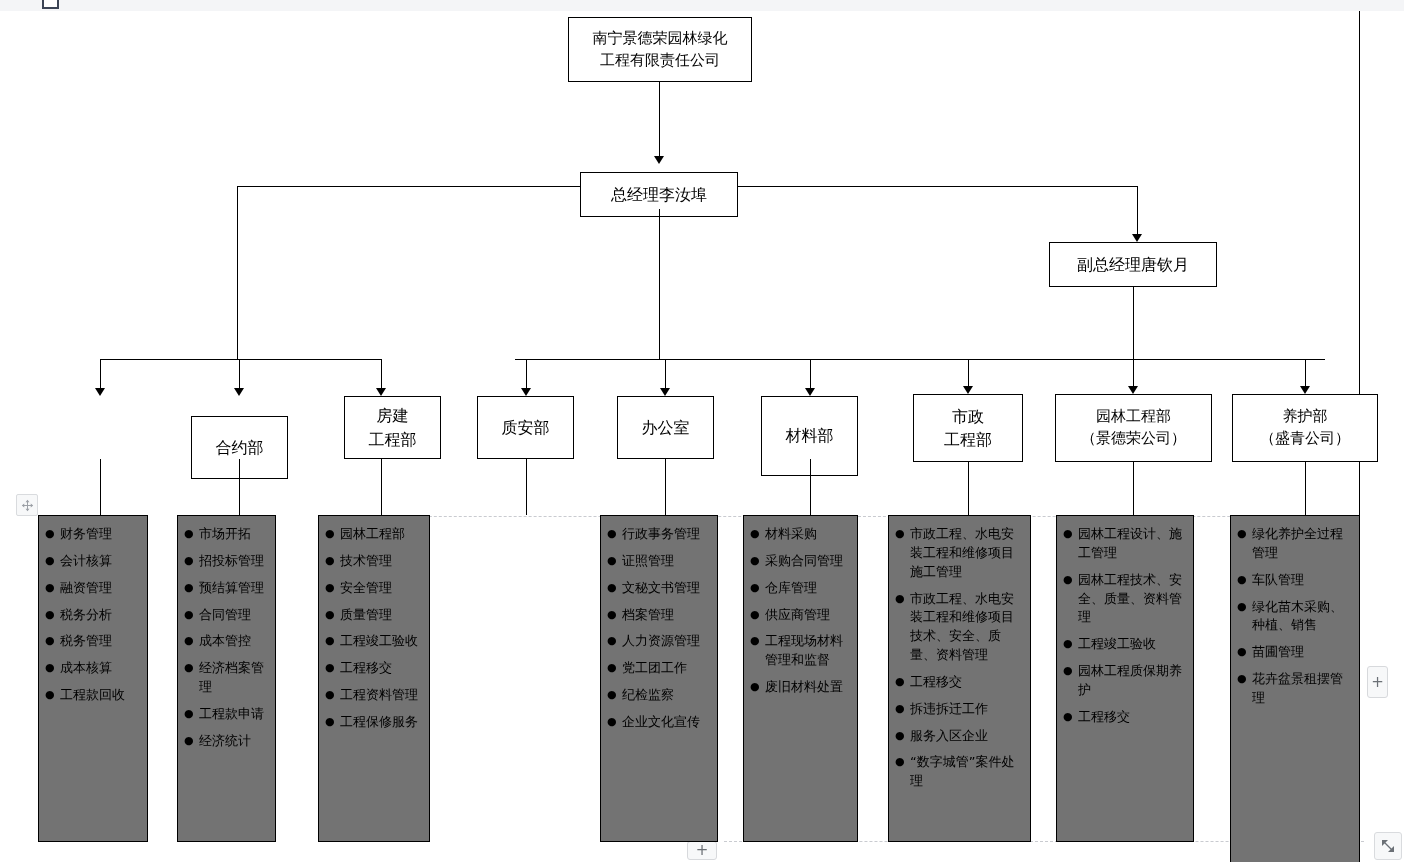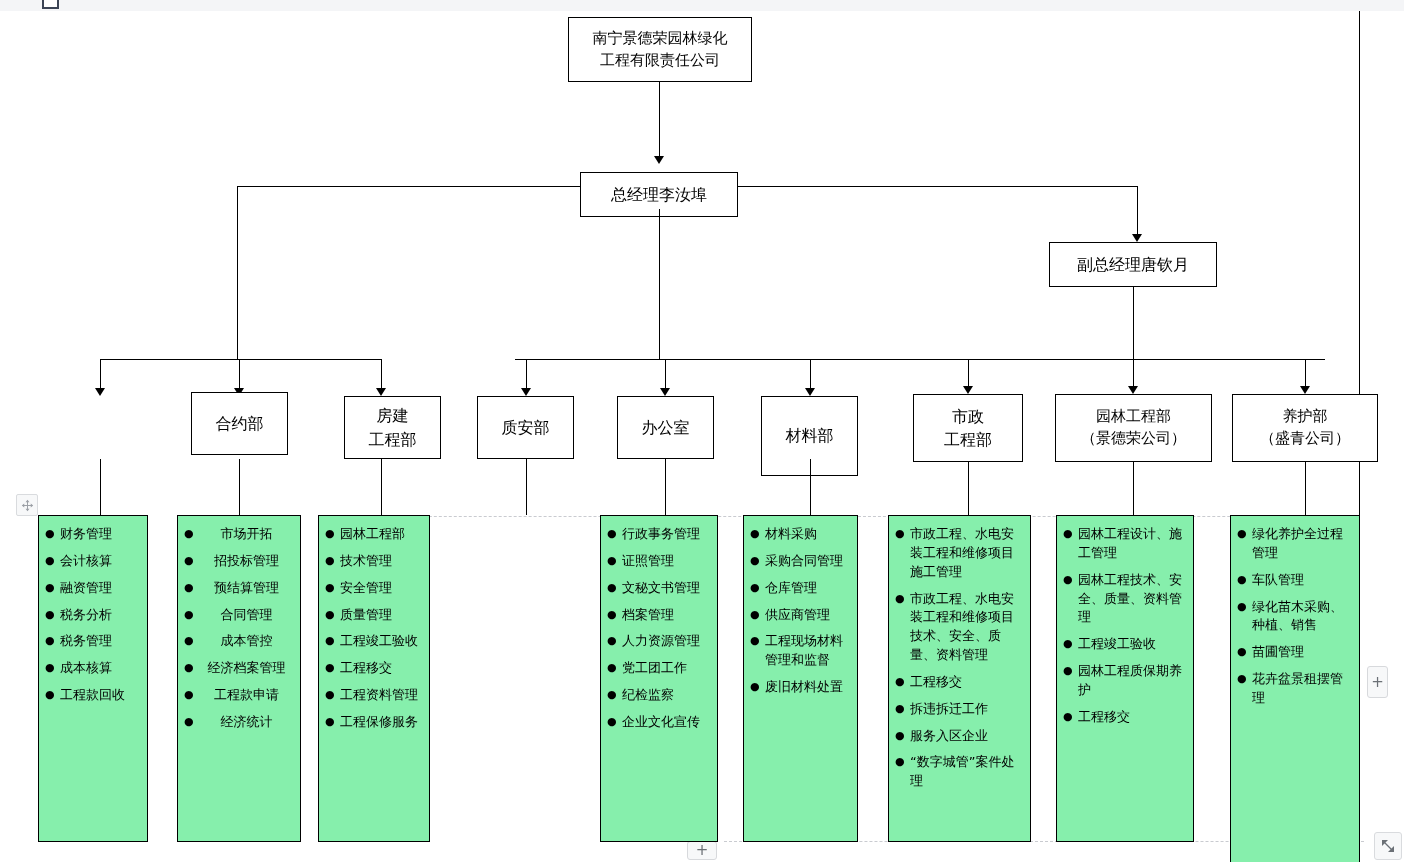--- a/index.html
+++ b/index.html
@@ -31,21 +31,21 @@
     position:absolute;width:0;height:0;
     border-left:5px solid transparent;
     border-right:5px solid transparent;
     border-top:8px solid #000;
   }
 
   
   .panel{
     position:absolute;
     border:1px solid #000;
-    background:#86efac;
+    background:#737373;
     box-sizing:border-box;
     padding:9px 6px 6px 6px;
     font-size:13px;
     line-height:1.0;
   }
   .panel ul{list-style:none;margin:0;padding:0;}
   .panel li{
     position:relative;
     padding-left:13px;
     margin-bottom:8px;
@@ -167,21 +167,21 @@
 
   <div class="vline" style="left:1133px;top:287px;height:72px;"></div>
   <div class="hline" style="left:812px;top:359px;width:513px;"></div>
   <div class="vline" style="left:968px;top:359px;height:27px;"></div>
   <div class="arrow" style="left:963px;top:386px;"></div>
   <div class="vline" style="left:1133px;top:359px;height:27px;"></div>
   <div class="arrow" style="left:1128px;top:386px;"></div>
   <div class="vline" style="left:1305px;top:359px;height:27px;"></div>
   <div class="arrow" style="left:1300px;top:386px;"></div>
 
-  <div class="box t16" style="left:191px;top:392px;width:97px;height:63px;">
+  <div class="box t16" style="left:191px;top:416px;width:97px;height:63px;">
     <div>
         <span class="ln">合约部</span>
       </div>
   </div>
   <div class="box t16" style="left:344px;top:396px;width:97px;height:63px;">
     <div>
       <span class="ln">房建</span>
       <span class="ln">工程部</span>
     </div>
   </div>
@@ -248,21 +248,21 @@
         </li>
       <li>
           <span class="cont">成本核算</span>
         </li>
       <li>
           <span class="cont">工程款回收</span>
         </li>
     </ul>
   </div>
 
-  <div class="panel" style="left:177px;top:515px;width:124px;height:327px;text-align:center;">
+  <div class="panel" style="left:177px;top:515px;width:99px;height:327px;">
     <ul>
       <li>
           <span class="cont">市场开拓</span>
         </li>
       <li>
           <span class="cont">招投标管理</span>
         </li>
       <li>
           <span class="cont">预结算管理</span>
         </li>

